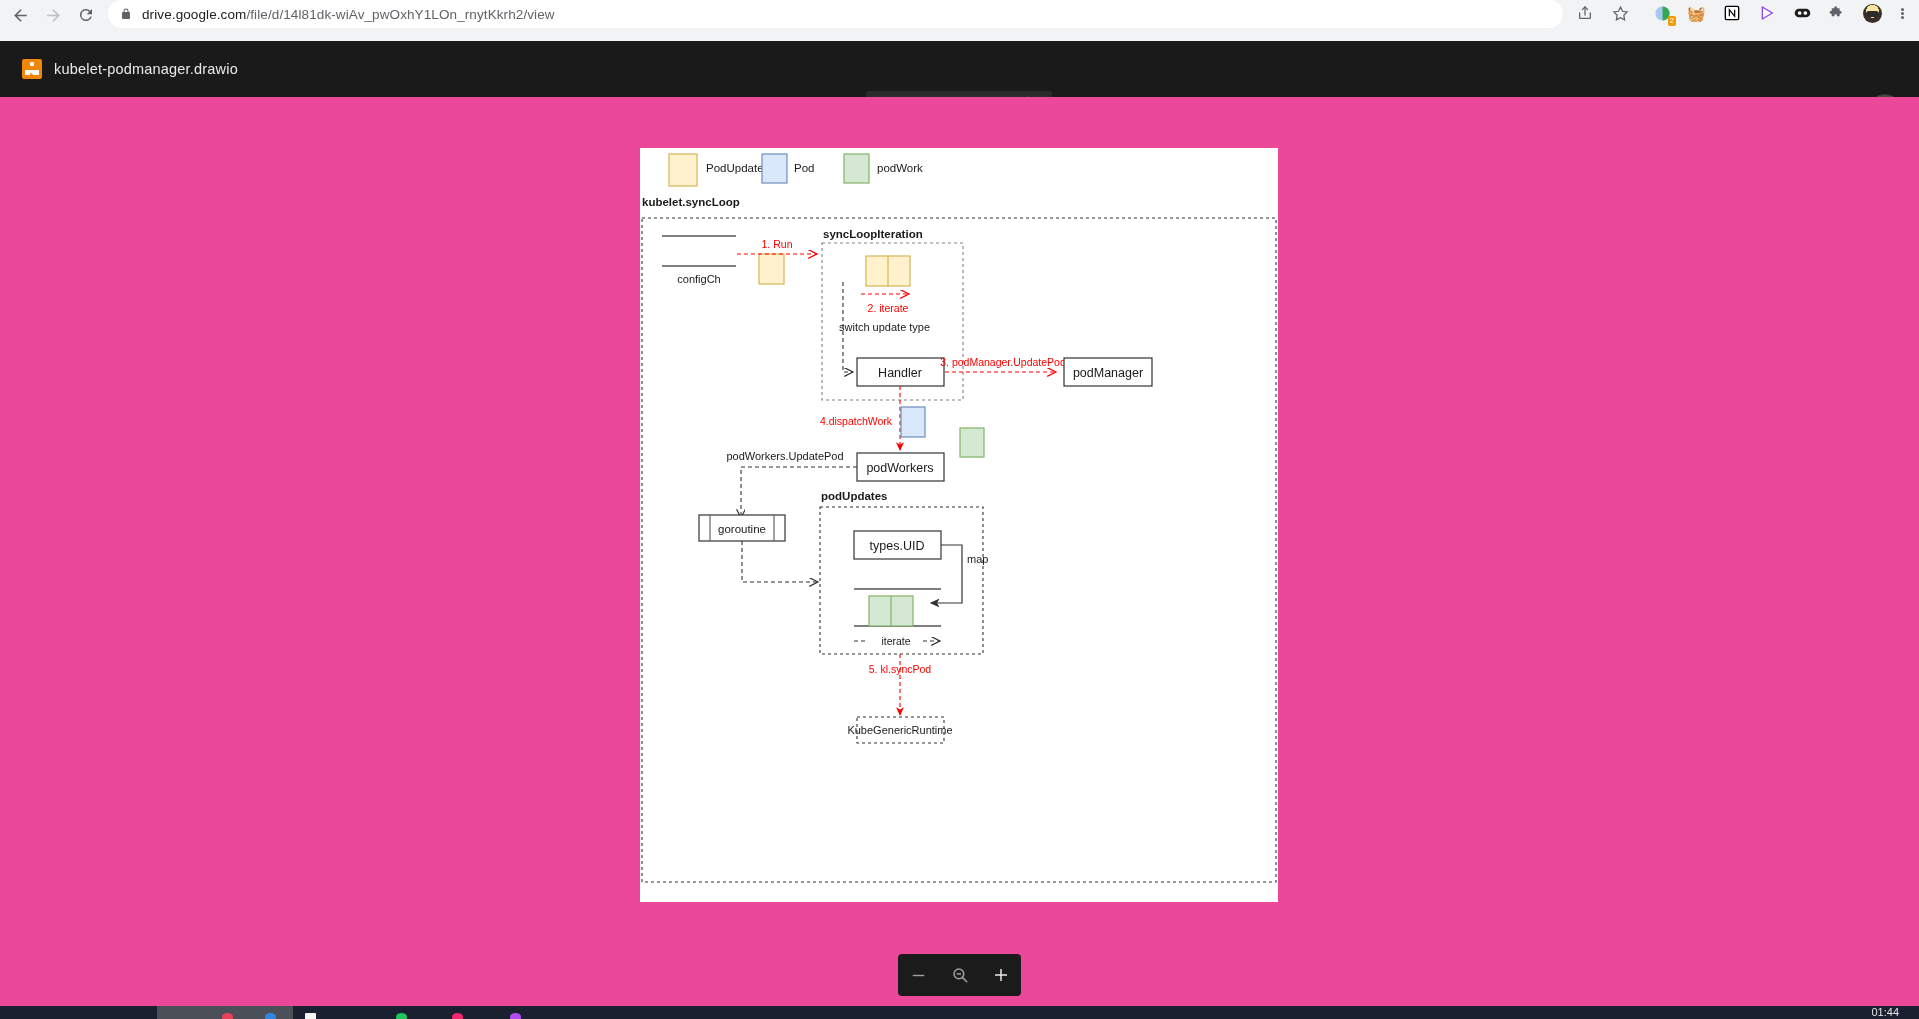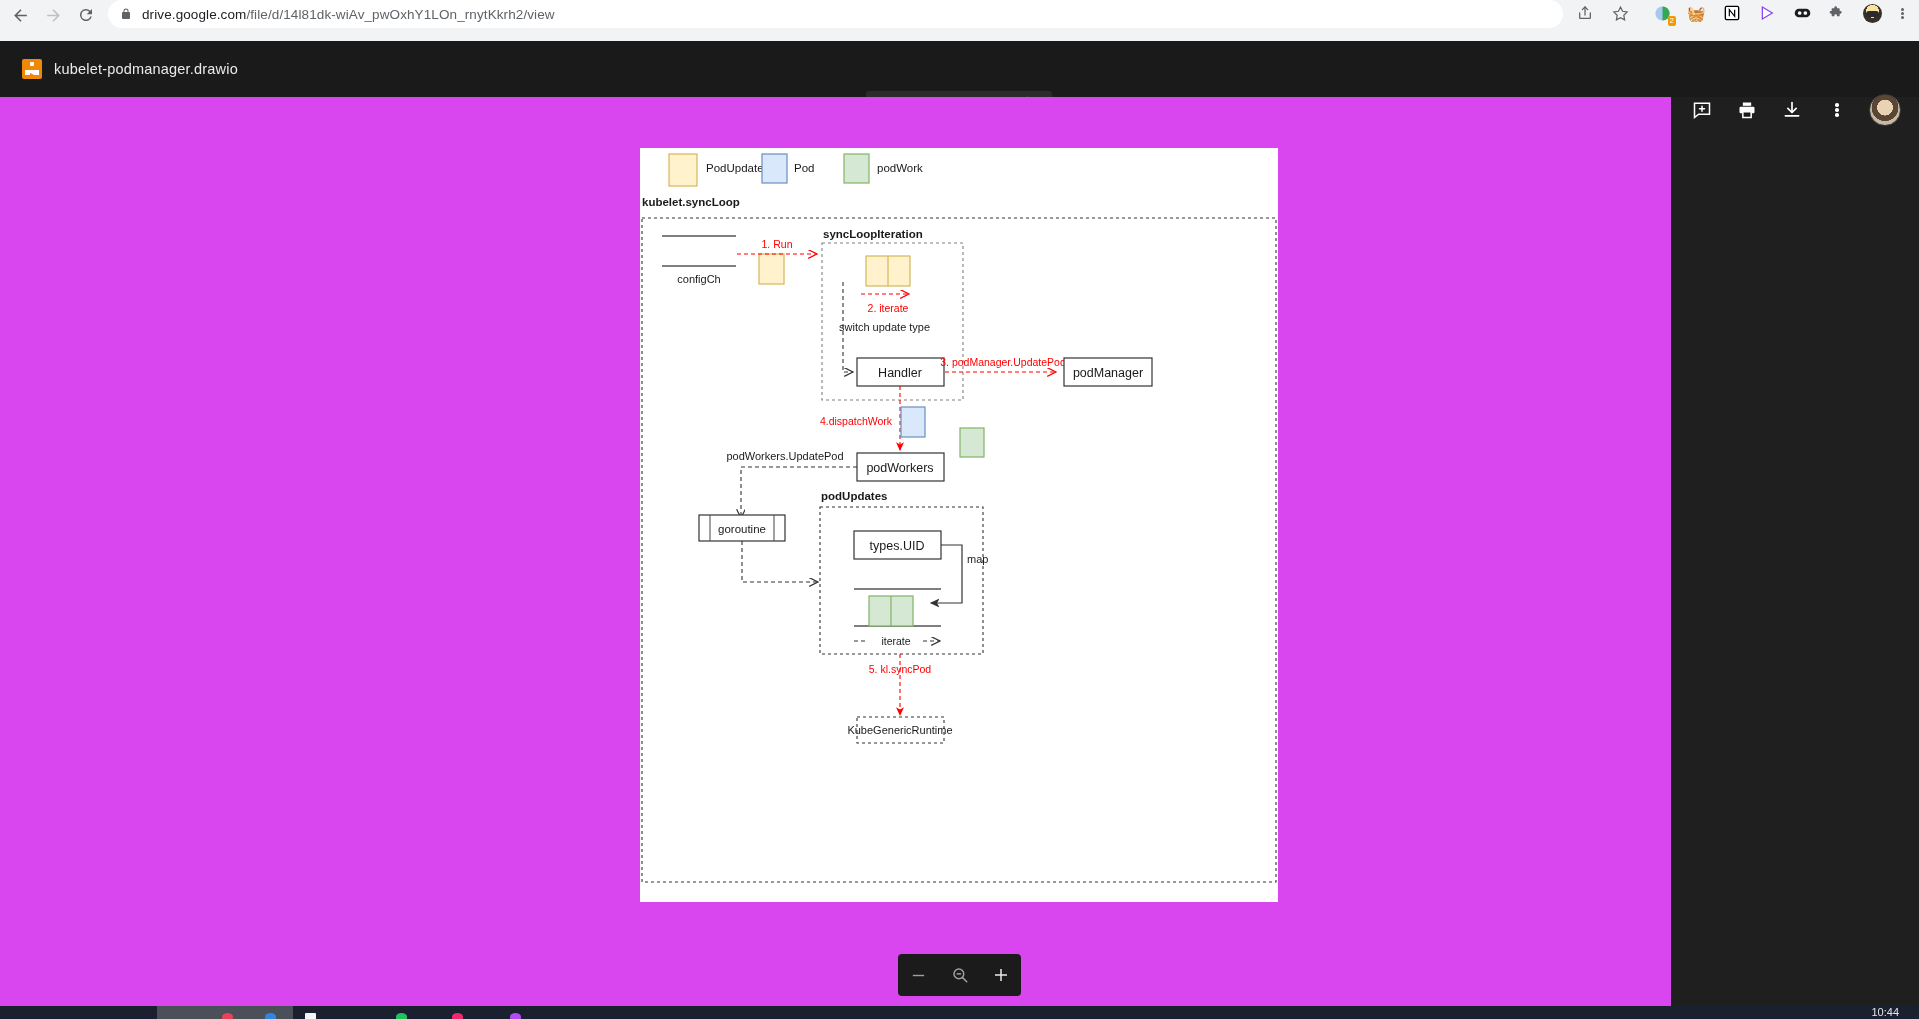--- a/index.html
+++ b/index.html
@@ -117,22 +117,22 @@
   .hdr-icon { width:26px; height:26px; display:flex;align-items:center;justify-content:center;}
   .wdot{width:3.5px;height:3.5px;border-radius:50%;background:#fff;margin:1.4px auto;display:block;}
   #profile-avatar {
     width: 32px; height: 32px; border-radius: 50%;
     background: radial-gradient(circle at 50% 42%, #e9d3b4 0 34%, #5a4635 35% 58%, #c9b9a3 59% 100%);
     border: 1px solid #3c3c3c;
   }
 
   
   #viewer-body {
-    position: absolute; left:0; top:97px; width:1671px; height:922px;
-    background: #d946ef;
+    position: absolute; left:0; top:97px; width:1919px; height:922px;
+    background: #ec4899;
   }
 
   
   #diagram-canvas {
     position: absolute; left: 640px; top: 51px;
     width: 638px; height: 754px;
     background: #ffffff;
   }
   #diagram-svg { position:absolute; left:0; top:0; }
 
@@ -461,14 +461,14 @@
 </div>
 
 <div id="taskbar">
   <div id="tb-active"></div>
   <div class="tb-dot" style="left:222px;background:#e8415a;"></div>
   <div class="tb-dot" style="left:265px;background:#2f86e0;"></div>
   <div class="tb-dot" style="left:305px;background:#f5f5f5;border-radius:1px;"></div>
   <div class="tb-dot" style="left:396px;background:#1fc45b;"></div>
   <div class="tb-dot" style="left:452px;background:#f2276e;"></div>
   <div class="tb-dot" style="left:510px;background:#b24cf0;"></div>
-  <div id="clock">10:44</div>
+  <div id="clock">01:44</div>
 </div>
 
 </body></html>

